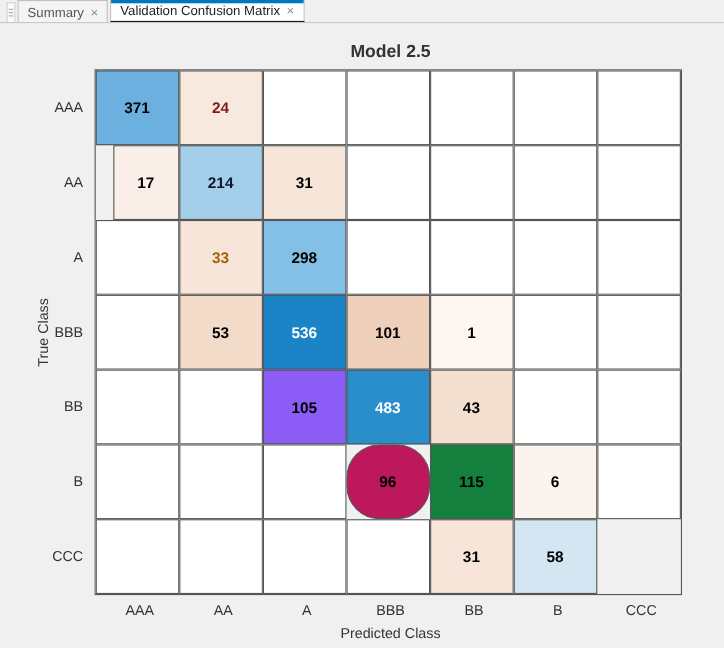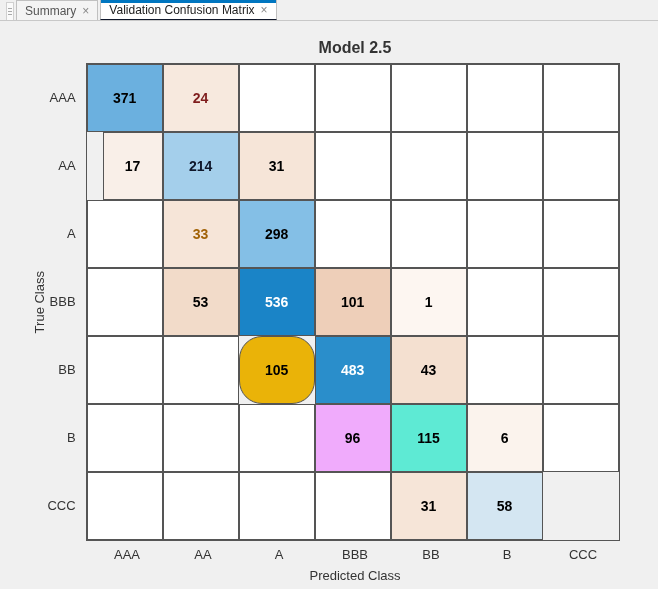--- a/index.html
+++ b/index.html
@@ -186,30 +186,30 @@
             <div class="cell" style="background: rgb(255, 255, 255); color: rgb(0, 0, 0);"></div>
             <div class="cell" style="background: rgb(255, 255, 255); color: rgb(0, 0, 0);"></div>
             <div class="cell" style="background: rgb(242, 219, 201); color: rgb(0, 0, 0);">53</div>
             <div class="cell" style="background: rgb(26, 132, 199); color: rgb(255, 255, 255);">536</div>
             <div class="cell" style="background: rgb(238, 207, 185); color: rgb(0, 0, 0);">101</div>
             <div class="cell" style="background: rgb(253, 246, 241); color: rgb(0, 0, 0);">1</div>
             <div class="cell" style="background: rgb(255, 255, 255); color: rgb(0, 0, 0);"></div>
             <div class="cell" style="background: rgb(255, 255, 255); color: rgb(0, 0, 0);"></div>
             <div class="cell" style="background: rgb(255, 255, 255); color: rgb(0, 0, 0);"></div>
             <div class="cell" style="background: rgb(255, 255, 255); color: rgb(0, 0, 0);"></div>
-            <div class="cell" style="background: #eab308; color: rgb(0, 0, 0); border-radius: 23px;">105</div>
+            <div class="cell" style="background: #8b5cf6; color: rgb(0, 0, 0);">105</div>
             <div class="cell" style="background: rgb(42, 142, 203); color: rgb(255, 255, 255);">483</div>
             <div class="cell" style="background: rgb(244, 224, 208); color: rgb(0, 0, 0);">43</div>
             <div class="cell" style="background: rgb(255, 255, 255); color: rgb(0, 0, 0);"></div>
             <div class="cell" style="background: rgb(255, 255, 255); color: rgb(0, 0, 0);"></div>
             <div class="cell" style="background: rgb(255, 255, 255); color: rgb(0, 0, 0);"></div>
             <div class="cell" style="background: rgb(255, 255, 255); color: rgb(0, 0, 0);"></div>
             <div class="cell" style="background: rgb(255, 255, 255); color: rgb(0, 0, 0);"></div>
-            <div class="cell" style="background: #f0abfc; color: rgb(0, 0, 0);">96</div>
-            <div class="cell" style="background: #5eead4; color: rgb(0, 0, 0);">115</div>
+            <div class="cell" style="background: #be185d; color: rgb(0, 0, 0); border-radius: 30px;">96</div>
+            <div class="cell" style="background: #15803d; color: rgb(0, 0, 0);">115</div>
             <div class="cell" style="background: rgb(251, 243, 237); color: rgb(0, 0, 0);">6</div>
             <div class="cell" style="background: rgb(255, 255, 255); color: rgb(0, 0, 0);"></div>
             <div class="cell" style="background: rgb(255, 255, 255); color: rgb(0, 0, 0);"></div>
             <div class="cell" style="background: rgb(255, 255, 255); color: rgb(0, 0, 0);"></div>
             <div class="cell" style="background: rgb(255, 255, 255); color: rgb(0, 0, 0);"></div>
             <div class="cell" style="background: rgb(255, 255, 255); color: rgb(0, 0, 0);"></div>
             <div class="cell" style="background: rgb(246, 229, 216); color: rgb(0, 0, 0);">31</div>
             <div class="cell" style="background: rgb(212, 230, 242); color: rgb(0, 0, 0);">58</div>
           </div>
       </div>

